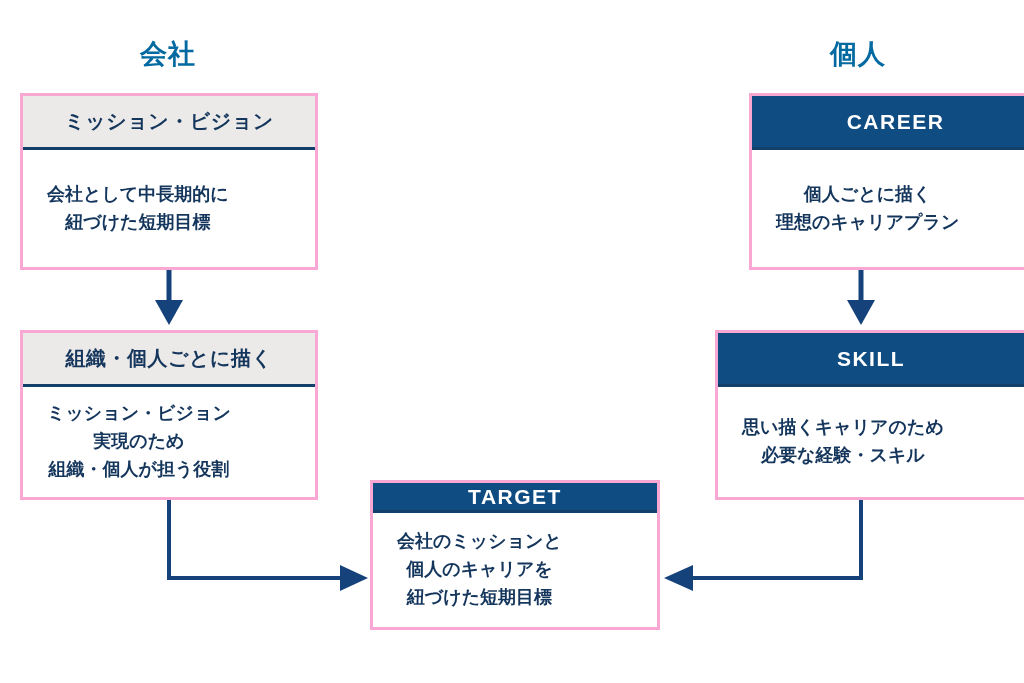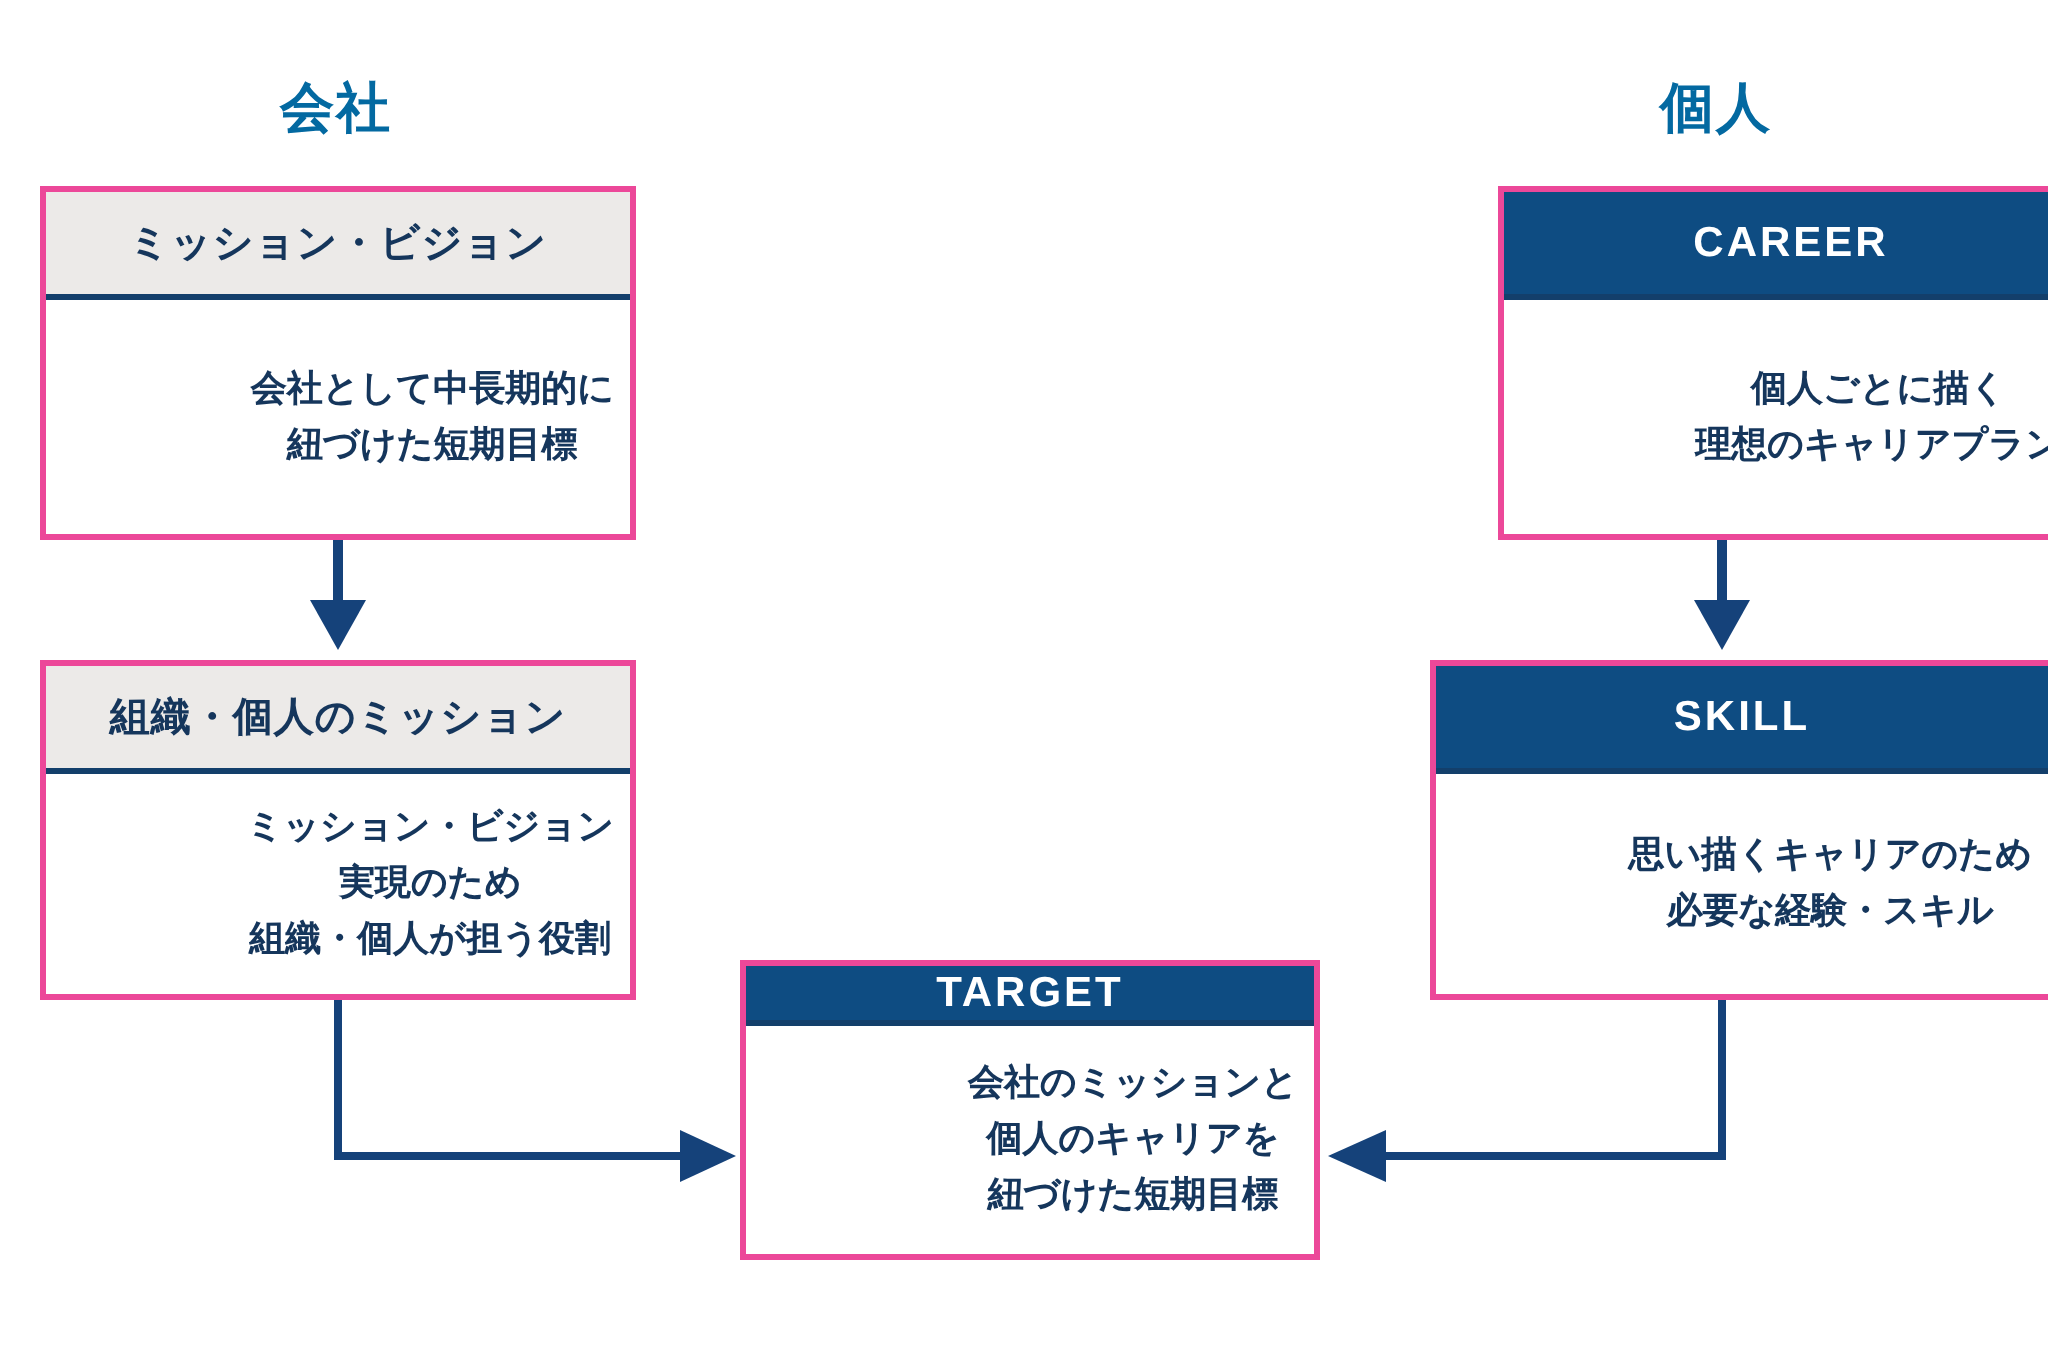--- a/index.html
+++ b/index.html
@@ -32,21 +32,21 @@
     text-align: center;
     letter-spacing: 1px;
     white-space: nowrap;
   }
   #title-company { left: 88px; top: 36px; width: 160px; }
   #title-individual { left: 778px; top: 36px; width: 160px; }
 
   
   .box {
     position: absolute;
-    border: 3px solid #ec4899;
+    border: 3px solid #f9a8d4;
     box-sizing: border-box;
     background: #ffffff;
     display: flex;
     flex-direction: column;
   }
   .box-header {
     box-sizing: border-box;
     width: 100%;
     text-align: center;
     font-weight: bold;
@@ -68,27 +68,27 @@
     color: #ffffff;
     border-bottom: 3px solid #133f6b;
     font-size: 21px;
     height: 54px;
     letter-spacing: 1.5px;
   }
   .box-body {
     flex: 1;
     display: flex;
     align-items: center;
-    justify-content: flex-end;
+    justify-content: flex-start;
     text-align: center;
     font-size: 18px;
     font-weight: bold;
     color: #15365c;
     line-height: 1.55;
-    padding: 2px 8px;
+    padding: 2px 24px;
     box-sizing: border-box;
   }
   .box-body span { display: block; }
 
   
   #box-mission        { left: 20px;  top: 93px;  width: 298px; height: 177px; }
   #box-org-mission    { left: 20px;  top: 330px; width: 298px; height: 170px; }
   #box-career         { left: 715px; top: 93px;  width: 293px; height: 177px; margin-left: 34px; }
   #box-skill          { left: 715px; top: 330px; width: 312px; height: 170px; }
   #box-target         { left: 370px; top: 480px; width: 290px; height: 150px; }
@@ -117,21 +117,21 @@
     <div class="box-header light">ミッション・ビジョン</div>
     <div class="box-body">
       <div>
         <span>会社として中長期的に</span>
         <span>紐づけた短期目標</span>
       </div>
     </div>
   </div>
 
   <div class="box" id="box-org-mission">
-    <div class="box-header light">組織・個人のミッション</div>
+    <div class="box-header light">組織・個人ごとに描く</div>
     <div class="box-body">
       <div>
         <span>ミッション・ビジョン</span>
         <span>実現のため</span>
         <span>組織・個人が担う役割</span>
       </div>
     </div>
   </div>
 
   <div class="box" id="box-career">

